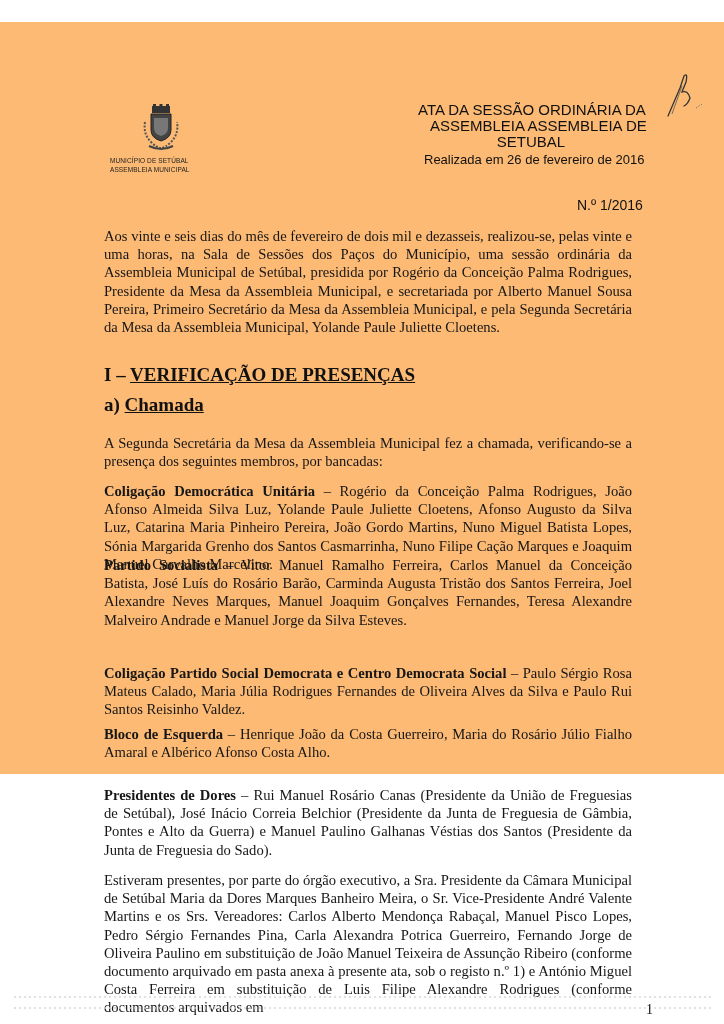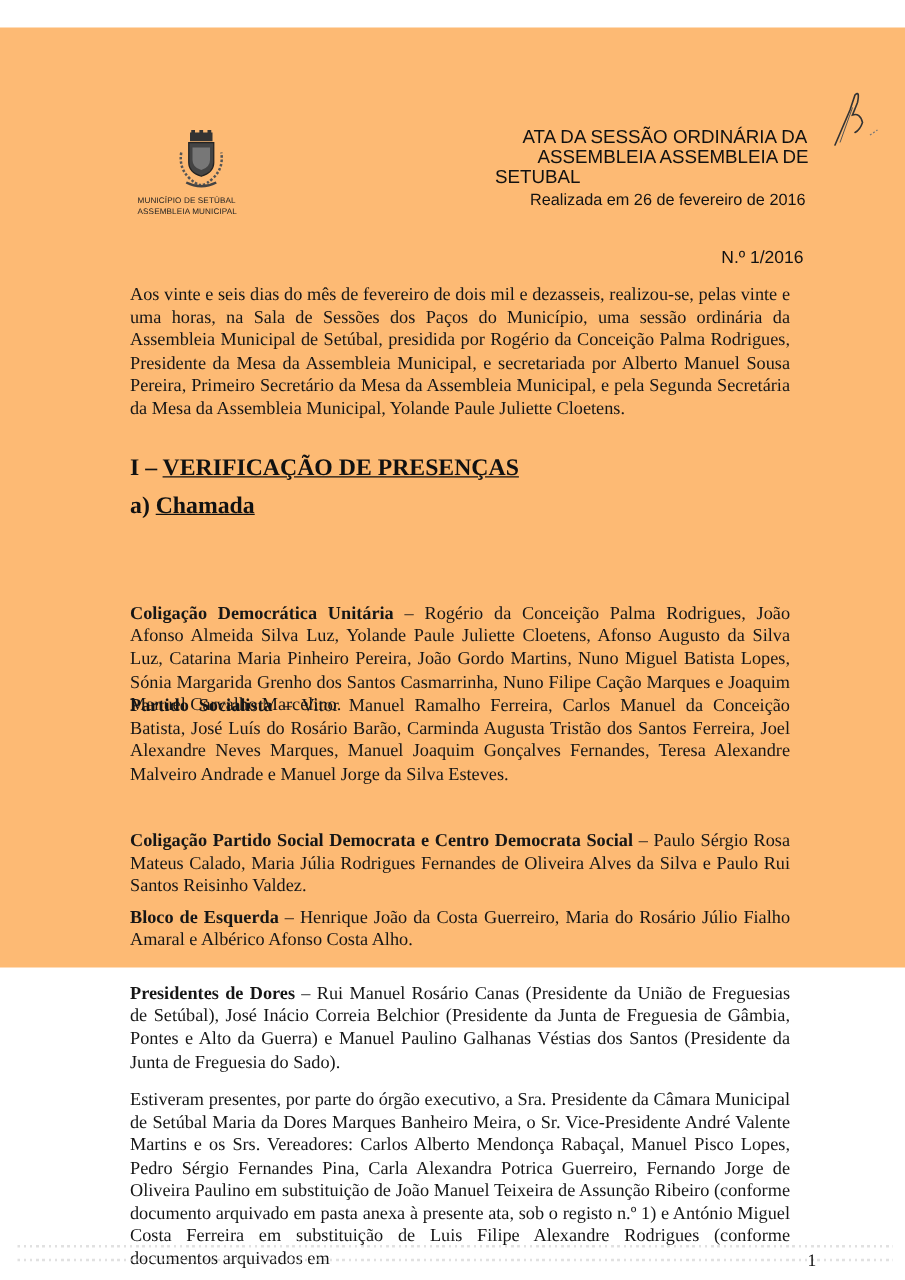--- a/index.html
+++ b/index.html
@@ -4,21 +4,21 @@
 <style>
   html, body { margin: 0; padding: 0; background: #ffffff; }
   body { width: 724px; height: 1024px; position: relative; overflow: hidden; color: #1a1a1a; }
   .page { position: absolute; left: 0; top: 0; width: 724px; height: 752px; background: #fdba74; margin-top: 22px; }
 
   .logo-block { position: absolute; left: 106px; top: 82px; width: 110px; text-align: center; }
   .crest { width: 40px; height: 48px; margin: 0 auto 4px auto; display: block; }
   .muni-line { font-family: "Liberation Sans", sans-serif; font-size: 6.5px; letter-spacing: 0.1px; line-height: 9px; color: #222; text-align: left; padding-left: 4px; }
 
   .title-block { position: absolute; left: 396px; top: 80px; width: 270px; font-family: "Liberation Sans", sans-serif; color: #111; }
-  .title-line { font-size: 15px; line-height: 16px; text-align: left; }
+  .title-line { font-size: 15px; line-height: 16px; text-align: center; }
   .title-line.l1 { text-align: left; padding-left: 22px; }
   .title-line.l2 { text-align: left; padding-left: 34px; }
   .subtitle { font-size: 13px; line-height: 16px; margin-top: 2px; padding-left: 28px; }
   .ata-number { position: absolute; left: 577px; top: 175px; font-family: "Liberation Sans", sans-serif; font-size: 14px; color: #111; }
 
   .signature { position: absolute; left: 662px; top: 46px; width: 60px; height: 60px; }
 
   .body-text { position: absolute; left: 104px; width: 528px; font-family: "Liberation Serif", serif; font-size: 14.6px; line-height: 18.2px; text-align: justify; color: #161616; }
   .body-text b { font-weight: bold; }
 
@@ -77,20 +77,21 @@
   <div class="body-text p-intro">Aos vinte e seis dias do mês de fevereiro de dois mil e dezasseis, realizou-se, pelas vinte e uma horas, na Sala de Sessões dos Paços do Município, uma sessão ordinária da Assembleia Municipal de Setúbal, presidida por Rogério da Conceição Palma Rodrigues, Presidente da Mesa da Assembleia Municipal, e secretariada por Alberto Manuel Sousa Pereira, Primeiro Secretário da Mesa da Assembleia Municipal, e pela Segunda Secretária da Mesa da Assembleia Municipal, Yolande Paule Juliette Cloetens.</div>
 
   <div class="heading h-section">
     <span>I – </span><span class="u">VERIFICAÇÃO DE PRESENÇAS</span>
   </div>
 
   <div class="heading h-sub">
     <span>a) </span><span class="u">Chamada</span>
   </div>
 
+  <div class="body-text p-chamada">A Segunda Secretária da Mesa da Assembleia Municipal fez a chamada, verificando-se a presença dos seguintes membros, por bancadas:</div>
 
   <div class="body-text p-cdu">
     <b>Coligação Democrática Unitária</b><span> – Rogério da Conceição Palma Rodrigues, João Afonso Almeida Silva Luz, Yolande Paule Juliette Cloetens, Afonso Augusto da Silva Luz, Catarina Maria Pinheiro Pereira, João Gordo Martins, Nuno Miguel Batista Lopes, Sónia Margarida Grenho dos Santos Casmarrinha, Nuno Filipe Cação Marques e Joaquim Manuel Carvalho Marcelino.</span>
   </div>
 
   <div class="body-text p-ps">
     <b>Partido Socialista</b><span> – Vitor Manuel Ramalho Ferreira, Carlos Manuel da Conceição Batista, José Luís do Rosário Barão, Carminda Augusta Tristão dos Santos Ferreira, Joel Alexandre Neves Marques, Manuel Joaquim Gonçalves Fernandes, Teresa Alexandre Malveiro Andrade e Manuel Jorge da Silva Esteves.</span>
   </div>
 
   <div class="body-text p-psd">

